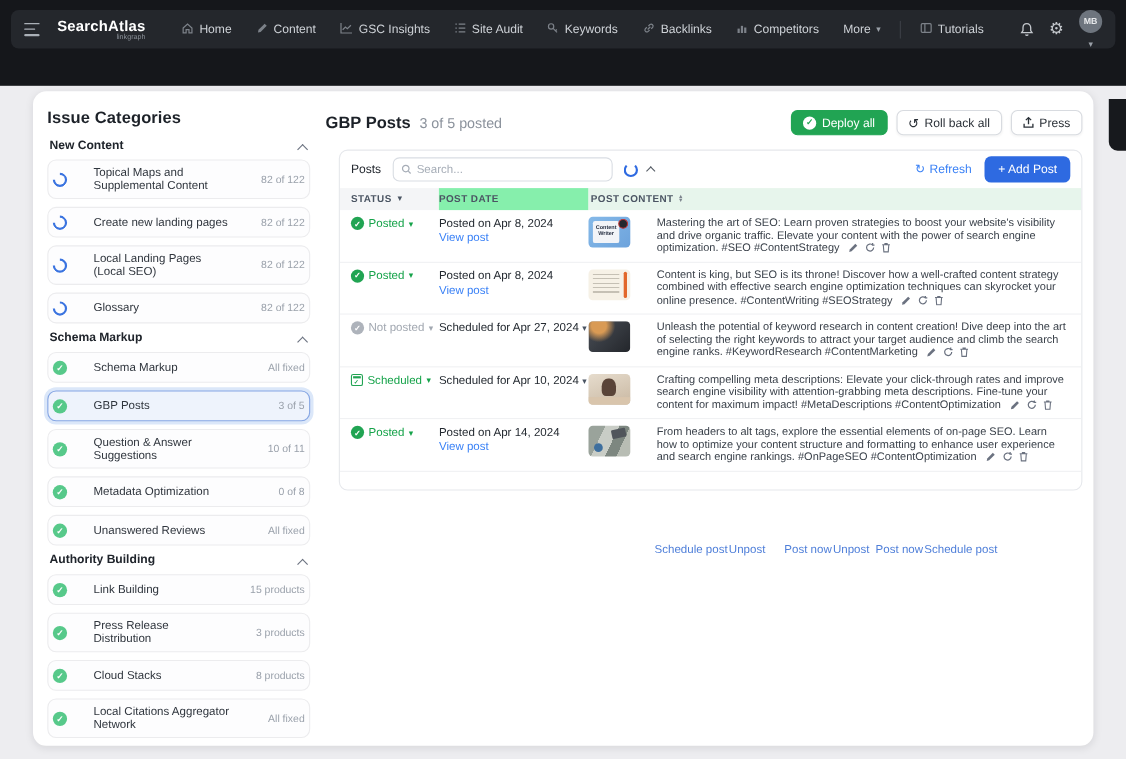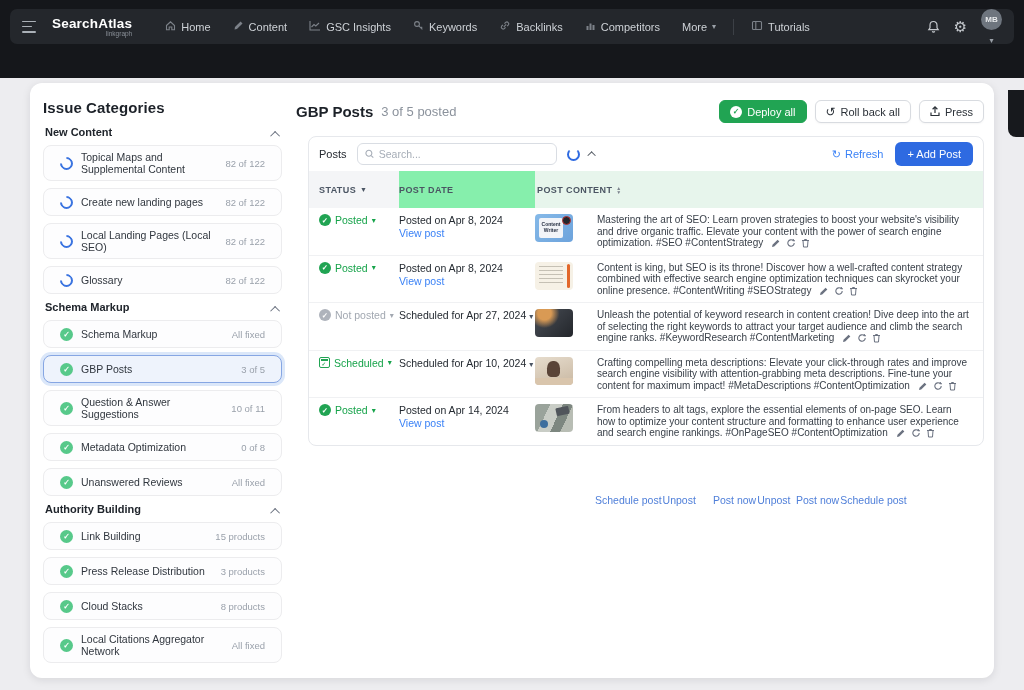--- a/index.html
+++ b/index.html
@@ -34,22 +34,22 @@
   
   .page-card { position:absolute; top:83px; left:30px; width:964px; height:595px; background:#ffffff;
                border-radius:12px; box-shadow:0 2px 8px rgba(20,22,26,.10); display:flex; }
 
   
   .sidebar { width:265px; flex:none; padding:16px 13px 12px 13px; }
   .sidebar-title { font-size:15px; font-weight:bold; color:#1c2128; margin-bottom:10px; letter-spacing:.1px; }
   .section-header { display:flex; align-items:flex-end; justify-content:space-between; margin:6px 2px 7px 2px; cursor:pointer; }
   .section-title { font-size:11px; font-weight:bold; color:#20252c; }
   .chev-up { width:7px; height:7px; border-left:1.6px solid #6b7280; border-top:1.6px solid #6b7280; transform:rotate(45deg) translateY(2px); }
-  .side-item { display:flex; align-items:center; gap:8px; border:1px solid #ececee; background:#fdfdfe; border-radius:8px;
-               padding:5px 16px; min-height:28px; margin-bottom:7px; cursor:pointer; }
+  .side-item { display:flex; align-items:center; gap:24px; border:1px solid #ececee; background:#fdfdfe; border-radius:8px;
+               padding:5px 4px; min-height:28px; margin-bottom:7px; cursor:pointer; }
   .side-item.selected { border:1.5px solid #86a6e3; background:#eef3fc; box-shadow:0 0 0 3px #dbe7f9; }
   .side-label { font-size:10.5px; color:#30363e; line-height:12px; flex:1; }
   .side-count { font-size:9.5px; color:#9aa1ab; white-space:nowrap; }
   .spinner-ic { width:13px; height:13px; border-radius:50%; border:2.2px solid #3b74e0; border-top-color:transparent; transform:rotate(-45deg); flex:none; }
   .check-ic { width:13px; height:13px; border-radius:50%; background:#57c98a; color:#fff; font-size:8px; font-weight:bold;
               display:flex; align-items:center; justify-content:center; flex:none; }
 
   
   .main { flex:1; position:relative; padding:14px 10px 0 0; }
   .main-header { display:flex; align-items:center; padding:3px 0 0 1px; }
@@ -68,21 +68,21 @@
   .toolbar-label { font-size:11px; color:#252a31; }
   .search-box { width:200px; height:22px; border:1px solid #d9dde3; border-radius:6px; display:flex; align-items:center; gap:5px; padding:0 7px; background:#fff; }
   .search-box input { border:none; outline:none; font-size:10.5px; color:#374151; width:100%; font-family:"Liberation Sans",sans-serif; }
   .search-box input::placeholder { color:#a6adb7; }
   .mini-spinner { width:13px; height:13px; border-radius:50%; border:2.4px solid #2e6ae1; border-top-color:transparent; }
   .tb-chev { width:6px; height:6px; border-left:1.5px solid #545b64; border-top:1.5px solid #545b64; transform:rotate(45deg) translateY(2px); cursor:pointer; }
   .toolbar-right { margin-left:auto; display:flex; align-items:center; gap:12px; }
   .refresh-link { color:#3b82f6; font-size:11px; display:flex; gap:4px; align-items:center; cursor:pointer; }
   .btn-blue { background:#2e6ae1; color:#fff; border:none; height:24px; border-radius:6px; font-size:11px; padding:0 12px; display:flex; align-items:center; cursor:pointer; }
 
-  .thead { display:flex; height:37px; font-size:9px; font-weight:bold; color:#4b5563; letter-spacing:.4px;text-align:center; }
+  .thead { display:flex; height:20px; font-size:9px; font-weight:bold; color:#4b5563; letter-spacing:.4px;text-align:center; }
   .th { display:flex; align-items:center; gap:4px; }
   .th-status { width:90px; padding-left:10px; background:#f4f5f7; }
   .th-date   { width:136px; background:#86efac; }
   .th-content{ flex:1; background:#e7f5ec; padding-left:2px; }
   .th-caret { font-size:7px; color:#4b5563; }
   .sort-ic { display:flex; flex-direction:column; line-height:4px; font-size:5px; color:#7b828c; }
 
   .row { display:flex; min-height:42px; border-bottom:1px solid #f0f1f3; padding:6px 0; }
   .cell-status { width:90px; padding-left:10px; display:flex; align-items:flex-start; gap:4px; }
   .cell-date { width:136px; font-size:10.5px; color:#242a31; line-height:13px; }
@@ -152,20 +152,27 @@
             <path d="m1.5 9.5.5-2.4 5.6-5.6 1.9 1.9-5.6 5.6z" fill="#9aa0a8"></path>
           </svg></span>
         <span>Content</span>
       </div>
       <div class="nav-item">
         <span><svg width="12" height="11" viewBox="0 0 12 11">
             <path d="M1 1v9h10" fill="none" stroke="#9aa0a8" stroke-width="1.1"></path>
             <path d="m2.5 7 2.5-2.5 1.8 1.5L10 3" fill="none" stroke="#9aa0a8" stroke-width="1.1"></path>
           </svg></span>
         <span>GSC Insights</span>
+      </div>
+      <div class="nav-item">
+        <span><svg width="11" height="11" viewBox="0 0 11 11">
+            <path d="M4 2h6M4 5.5h6M4 9h6" stroke="#9aa0a8" stroke-width="1.1"></path>
+            <path d="M1 2h1.3M1 5.5h1.3M1 9h1.3" stroke="#9aa0a8" stroke-width="1.1"></path>
+          </svg></span>
+        <span>Site Audit</span>
       </div>
       <div class="nav-item">
         <span><svg width="11" height="11" viewBox="0 0 11 11">
             <circle cx="4" cy="4" r="2.4" fill="none" stroke="#9aa0a8" stroke-width="1.1"></circle>
             <path d="m5.8 5.8 3.6 3.6M8 8l1.2-1.2" fill="none" stroke="#9aa0a8" stroke-width="1.1"></path>
           </svg></span>
         <span>Keywords</span>
       </div>
       <div class="nav-item">
         <span><svg width="12" height="11" viewBox="0 0 12 11">

